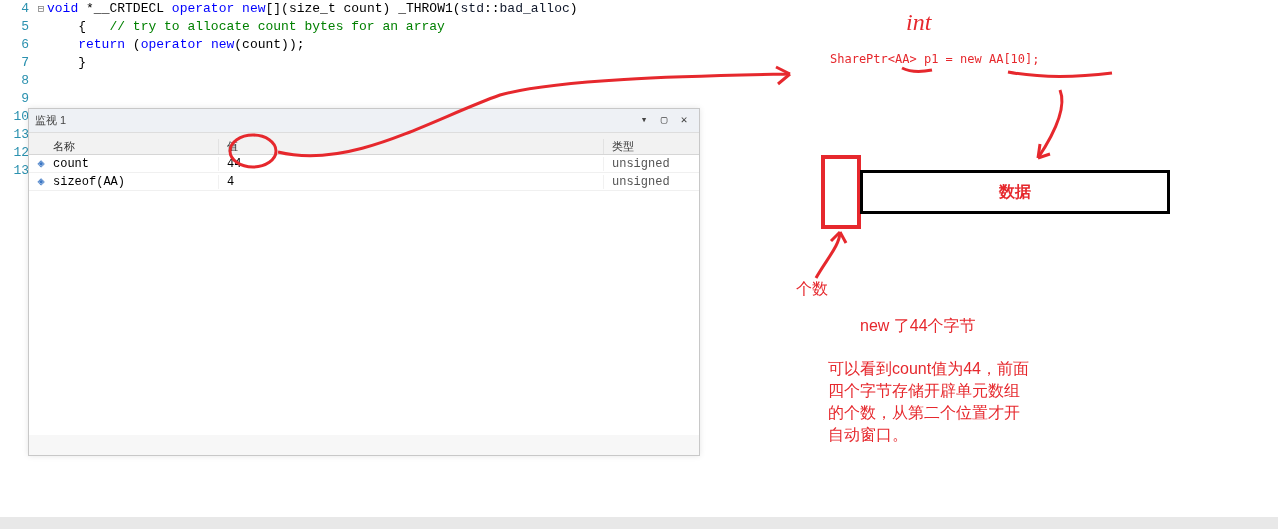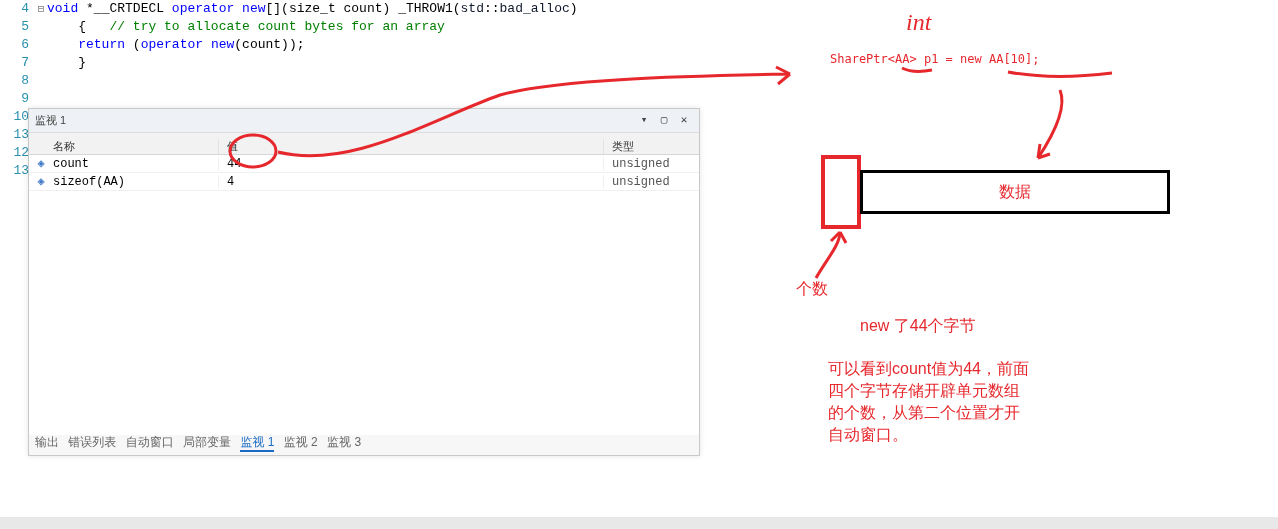--- a/index.html
+++ b/index.html
@@ -159,20 +159,21 @@
     position: absolute;
     left: 860px;
     top: 170px;
     width: 310px;
     height: 44px;
     border: 3px solid #000;
     background: #fff;
     display: flex;
     align-items: center;
     justify-content: center;
+    font-weight: bold;
   }
   .mem-count-box {
     position: absolute;
     left: 821px;
     top: 155px;
     width: 40px;
     height: 74px;
     border: 4px solid #e6282d;
     background: transparent;
   }
@@ -260,29 +261,20 @@
         <span class="row-value">44</span>
         <span class="row-type">unsigned</span>
       </div>
       <div class="watch-row">
         <span class="row-icon">◈</span>
         <span class="row-name">sizeof(AA)</span>
         <span class="row-value">4</span>
         <span class="row-type">unsigned</span>
       </div>
     </div>
-  <div class="watch-tabs">
-    <span>输出</span>
-    <span>错误列表</span>
-    <span>自动窗口</span>
-    <span>局部变量</span>
-    <span class="active">监视 1</span>
-    <span>监视 2</span>
-    <span>监视 3</span>
-  </div>
 </div>
 
 <svg class="anno-svg">
 
   <ellipse cx="253" cy="151" rx="23" ry="16" fill="none" stroke="#e6282d" stroke-width="3"></ellipse>
 
   <path d="M 278 152 C 350 170, 430 120, 500 95 C 560 78, 700 76, 790 74" fill="none" stroke="#e6282d" stroke-width="3"></path>
   <path d="M 790 74 l -14 -7 M 790 74 l -12 10" fill="none" stroke="#e6282d" stroke-width="3"></path>
 
   <path d="M 902 68 C 912 73, 922 72, 932 70" fill="none" stroke="#e6282d" stroke-width="3"></path>

